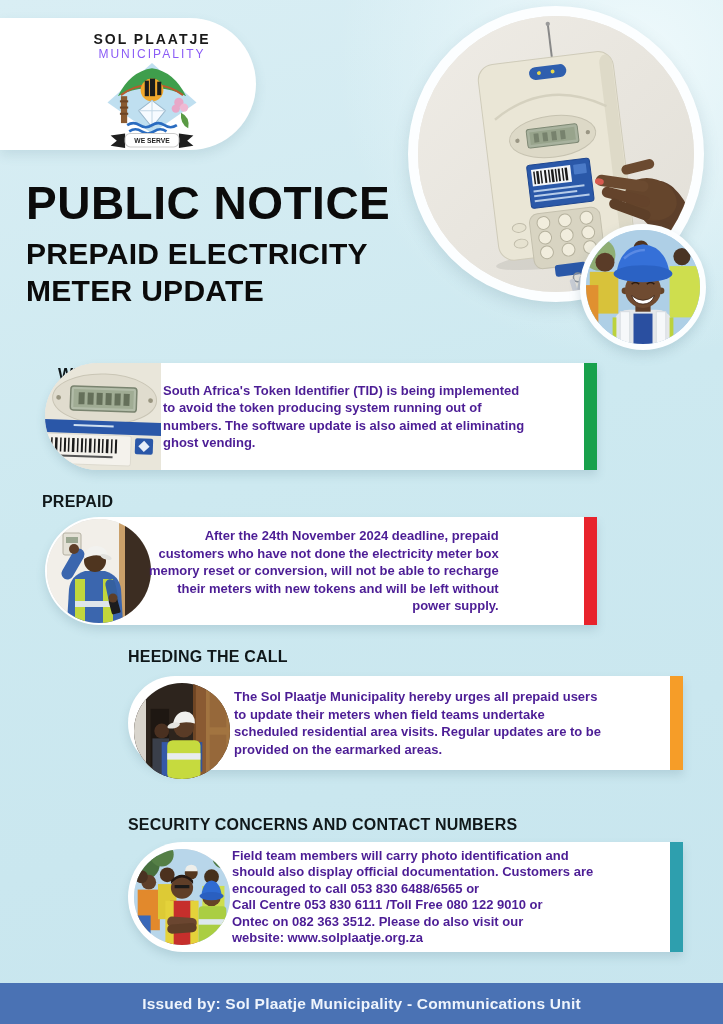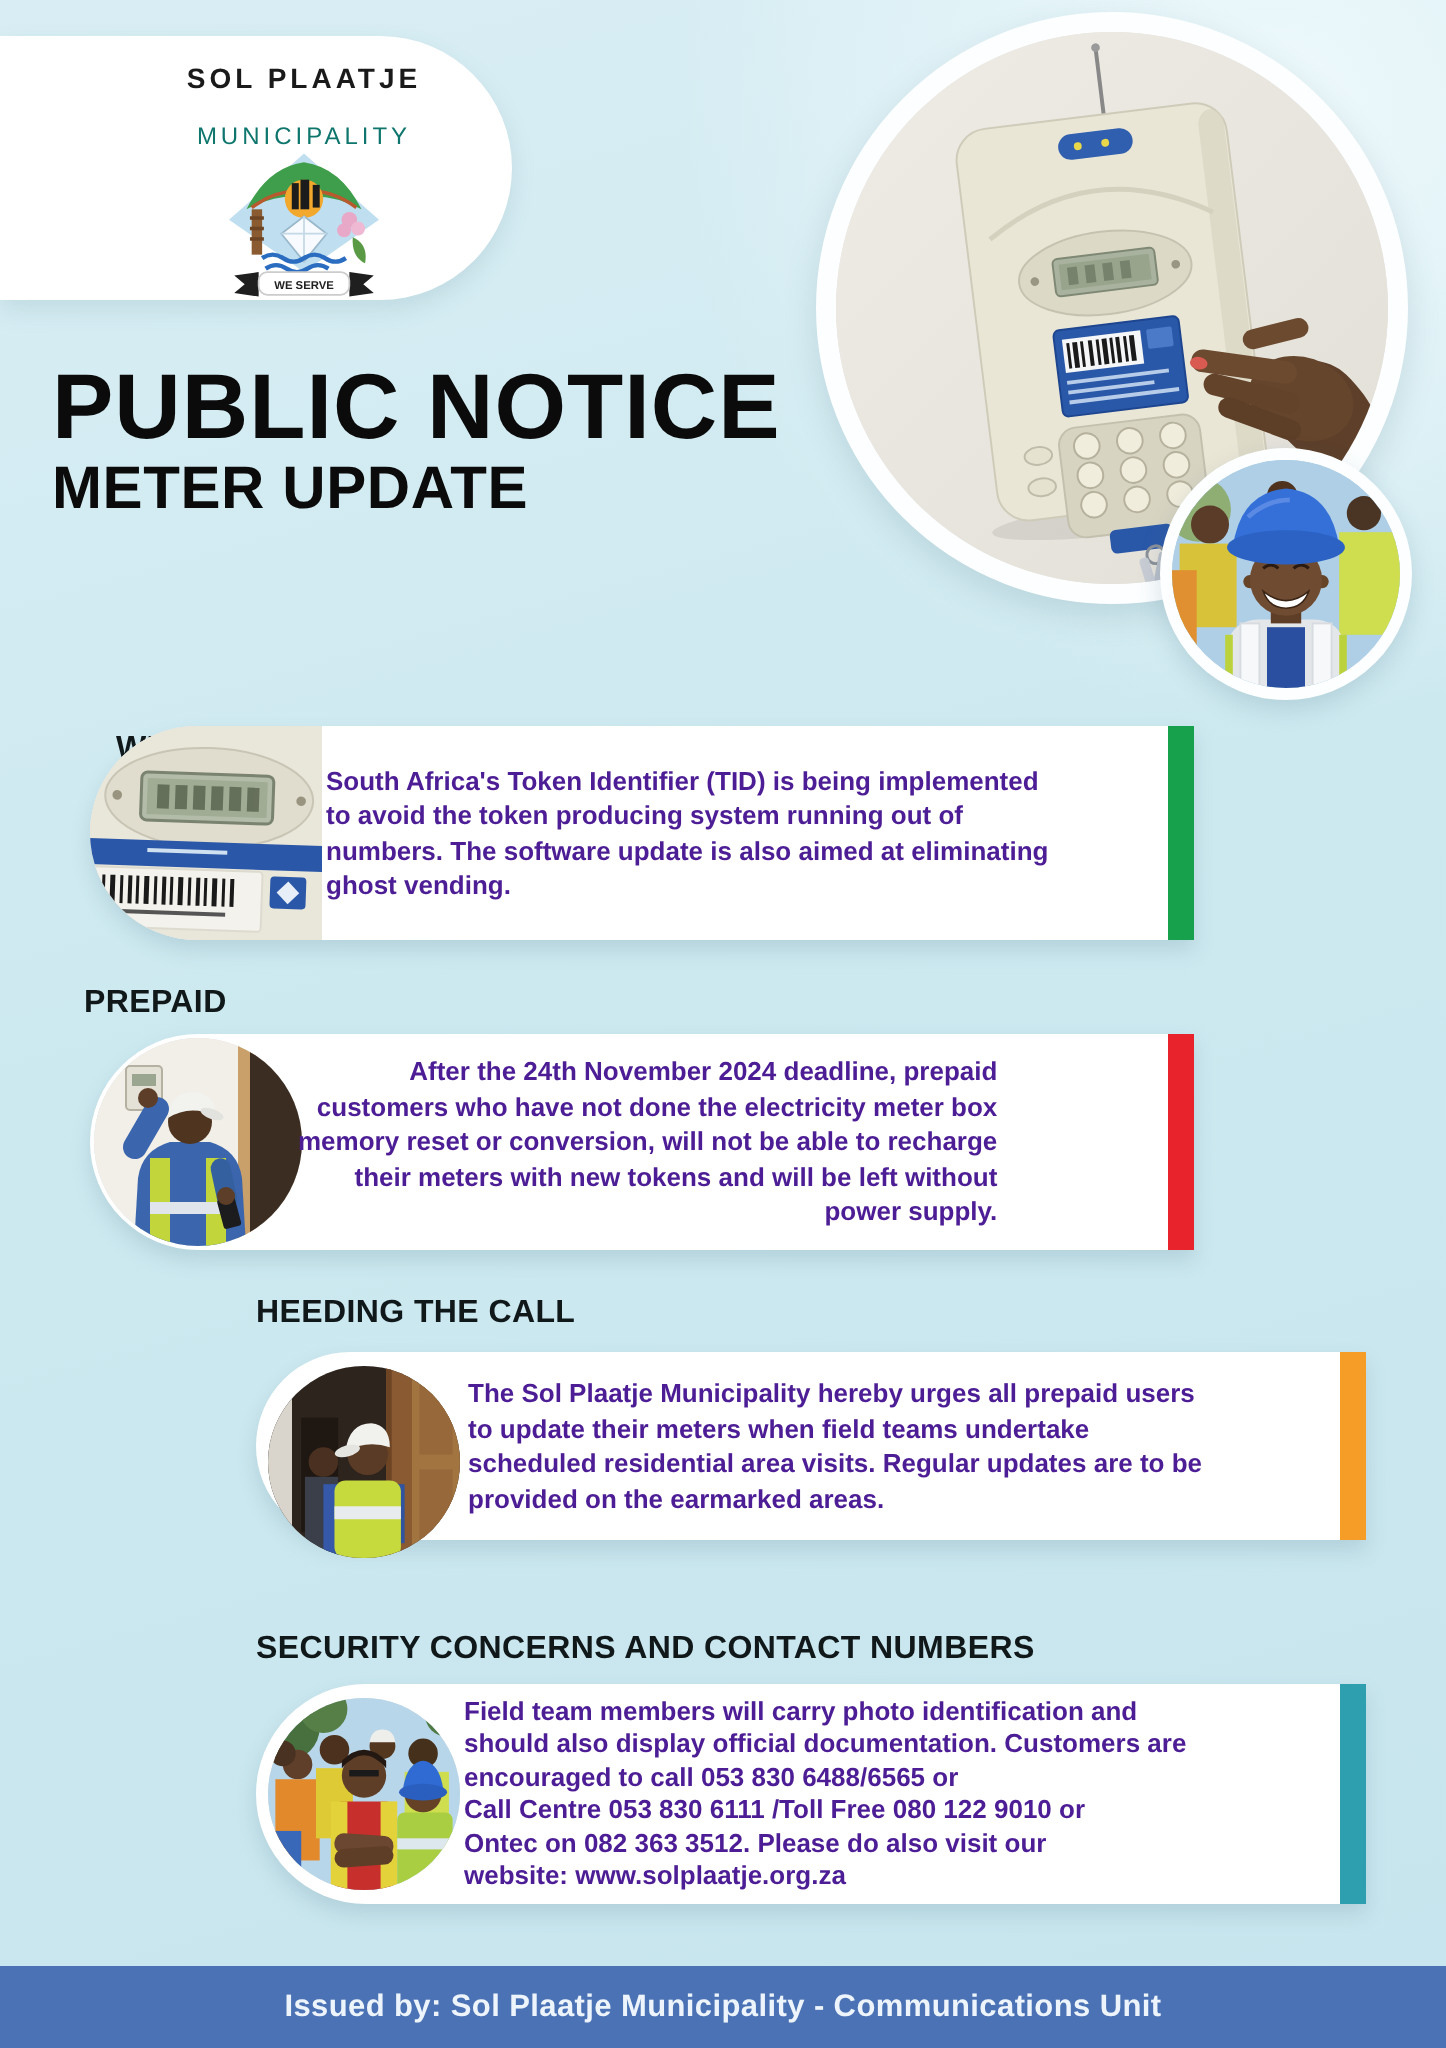--- a/index.html
+++ b/index.html
@@ -9,21 +9,21 @@
     background:
       radial-gradient(circle at 88% 6%, rgba(240,250,252,.95) 0%, rgba(240,250,252,0) 26%),
       linear-gradient(165deg,#d9eef4 0%, #cde9f0 45%, #c7e5ee 100%);
   }
   .abs{position:absolute;}
   
   .logo-card{left:0;top:18px;width:256px;height:132px;background:#ffffff;
     border-radius:0 66px 66px 0;box-shadow:0 5px 12px rgba(70,110,130,.14);
     display:flex;flex-direction:column;align-items:center;padding-top:13px;box-sizing:border-box;padding-left:48px;}
   .logo-line1{font-size:14px;font-weight:800;letter-spacing:2px;color:#1a1a1a;}
-  .logo-line2{font-size:12px;font-weight:400;letter-spacing:2px;color:#0f766e;margin-top:14px;}
+  .logo-line2{font-size:12px;font-weight:400;letter-spacing:2px;color:#8b5cf6;margin-top:0;}
   
   .meter-circle{left:408px;top:6px;width:276px;height:276px;border:10px solid #fcfeff;
     border-radius:50%;overflow:hidden;background:#e9e6e0;box-shadow:0 6px 16px rgba(70,110,130,.18);}
   .person-circle{left:580px;top:224px;width:114px;height:114px;border:6px solid #fcfeff;
     border-radius:50%;overflow:hidden;background:#aecfe6;z-index:6;box-shadow:0 5px 12px rgba(70,110,130,.2);}
   .meter-circle svg,.person-circle svg,.card-img svg{display:block;width:100%;height:100%;}
   
   .title-block{left:26px;top:180px;color:#0b0b0b;}
   .title-main{font-size:46px;font-weight:800;letter-spacing:.5px;line-height:1;margin:0;}
   .title-sub{font-size:30px;font-weight:800;letter-spacing:.3px;line-height:37px;margin:9px 0 0 0;}
@@ -178,20 +178,21 @@
       <path d="M64,57 q4,-3.5 8,0" stroke="#2a1a10" stroke-width="1.6" fill="none"></path>
       <path d="M48,69 q12,10 24,0 q-3,9 -12,9 q-9,0 -12,-9 Z" fill="#ffffff" stroke="#3a2416" stroke-width=".8"></path>
       <path d="M32,46 Q36,17 60,15 Q84,17 88,46 Z" fill="#3570d8"></path>
       <ellipse cx="60" cy="46" rx="31" ry="9" fill="#2b62c4"></ellipse>
       <path d="M40,30 Q50,21 62,21" stroke="#5a8ae4" stroke-width="2.5" fill="none"></path>
     </svg>
   </div>
 
   <div class="abs title-block">
     <h1 class="title-main">PUBLIC NOTICE</h1>
+    <div class="title-sub">PREPAID ELECTRICITY</div>
     <div class="title-sub" style="margin-top:0;">METER UPDATE</div>
   </div>
 
   <div class="abs sec-label" style="left:58px;top:335px;margin-top:31px;">WHY?</div>
   <div class="abs card" style="left:45px;top:363px;width:552px;height:107px;">
     <div class="card-img img-stadium">
       <svg viewBox="0 0 118 107" preserveAspectRatio="xMidYMid slice">
         <rect width="118" height="107" fill="#e9e6da"></rect>
         <g transform="rotate(2 59 53)">
           <ellipse cx="60" cy="36" rx="52" ry="25" fill="#e0dcce" stroke="#c9c5b5"></ellipse>

